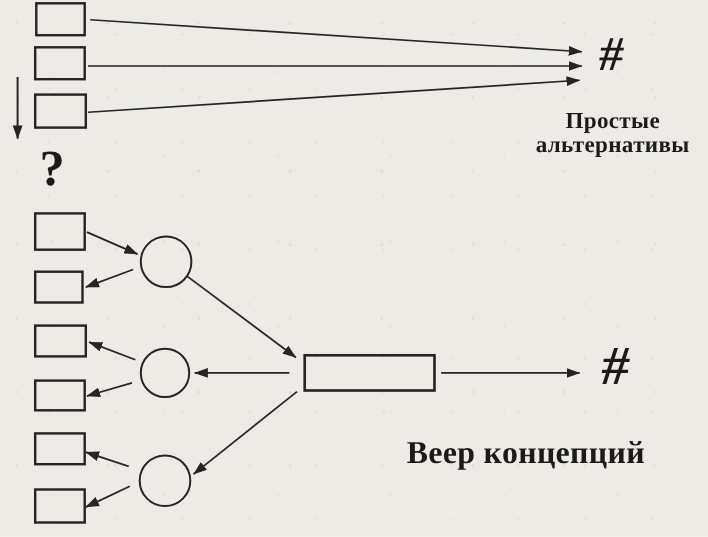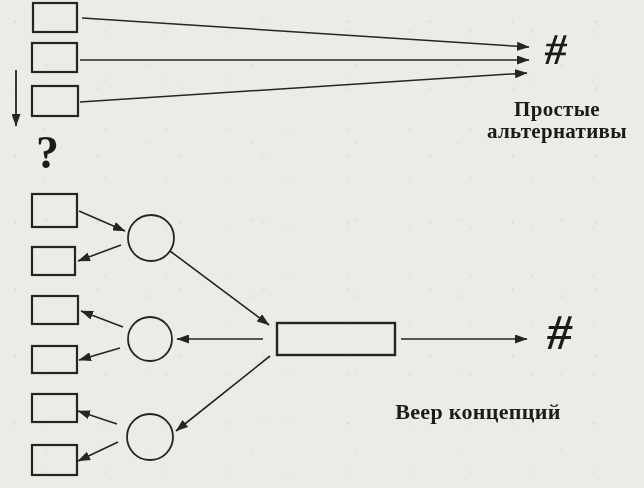--- a/index.html
+++ b/index.html
@@ -20,21 +20,21 @@
   .txt{position:absolute;font-weight:bold;}
   .hash{
     text-align:center;
     transform:skewX(-8deg);
   }
   .hash-top{left:530px;top:28px;width:52px;font-size:44px;line-height:44px;}
   .hash-bottom{left:532px;top:306px;width:56px;font-size:50px;line-height:52px;}
   .question{left:36px;top:130px;font-size:46px;line-height:46px;}
   .label{text-align:center;letter-spacing:.3px;}
   .label-top{left:467px;top:99px;width:180px;font-size:21px;line-height:21.5px;}
-  .label-bottom{left:368px;top:400px;width:220px;font-size:22px;line-height:24px;}
+  .label-bottom{left:368px;top:400px;width:220px;font-size:29px;line-height:24px;}
 </style>
 </head>
 <body>
 
 <div class="page">
 
   <svg class="diagram" width="644" height="488" viewBox="0 0 644 488">
     <defs>
       <marker id="ah" markerUnits="userSpaceOnUse" markerWidth="13" markerHeight="9" refX="12" refY="4.5" orient="auto">
         <path d="M0,0 L12.5,4.5 L0,9 Z" fill="#262522"></path>

